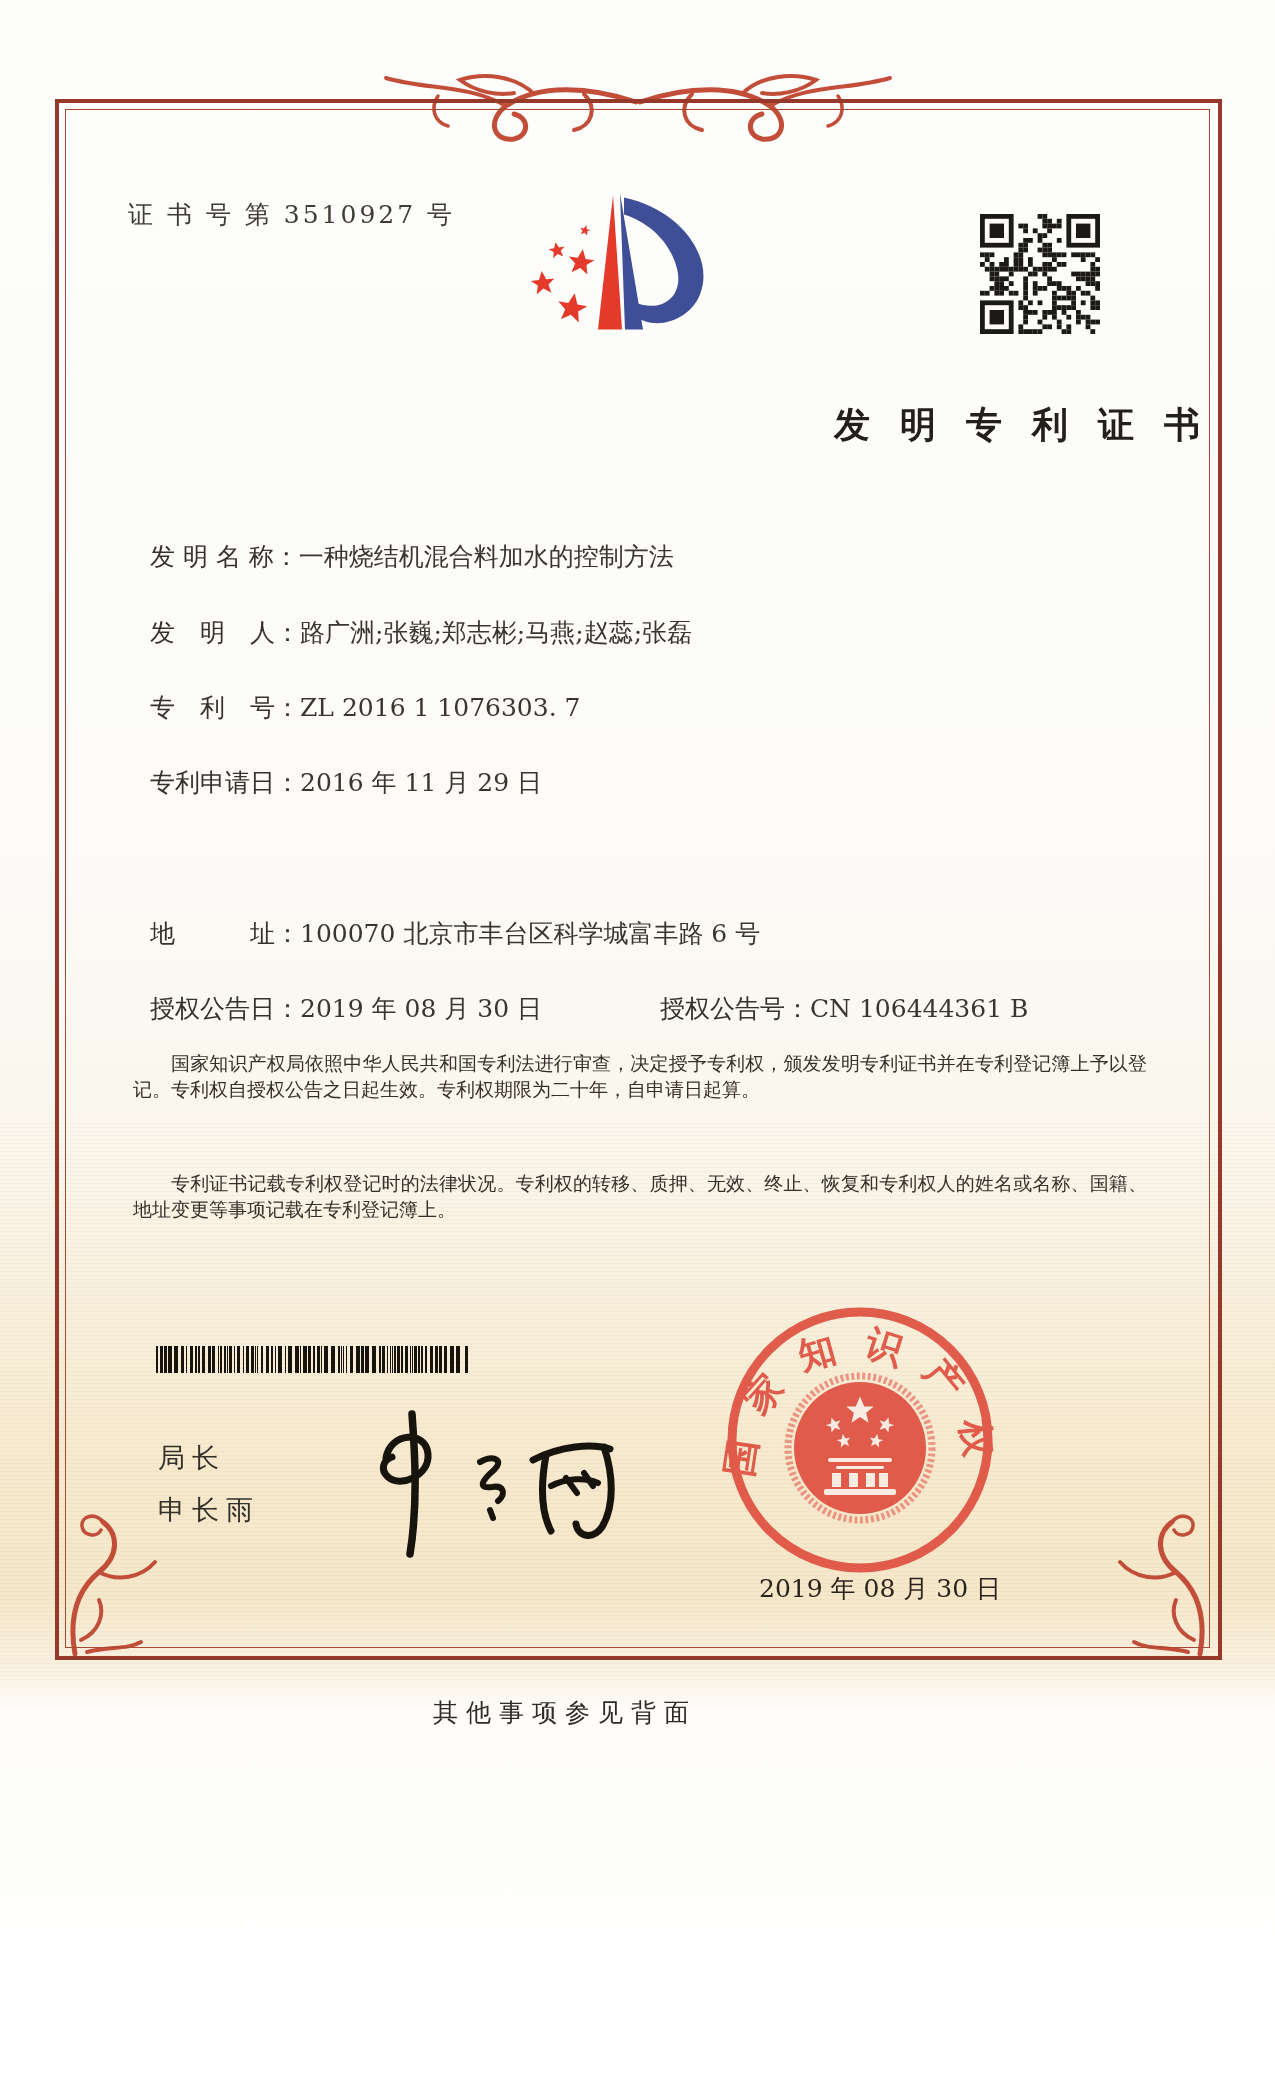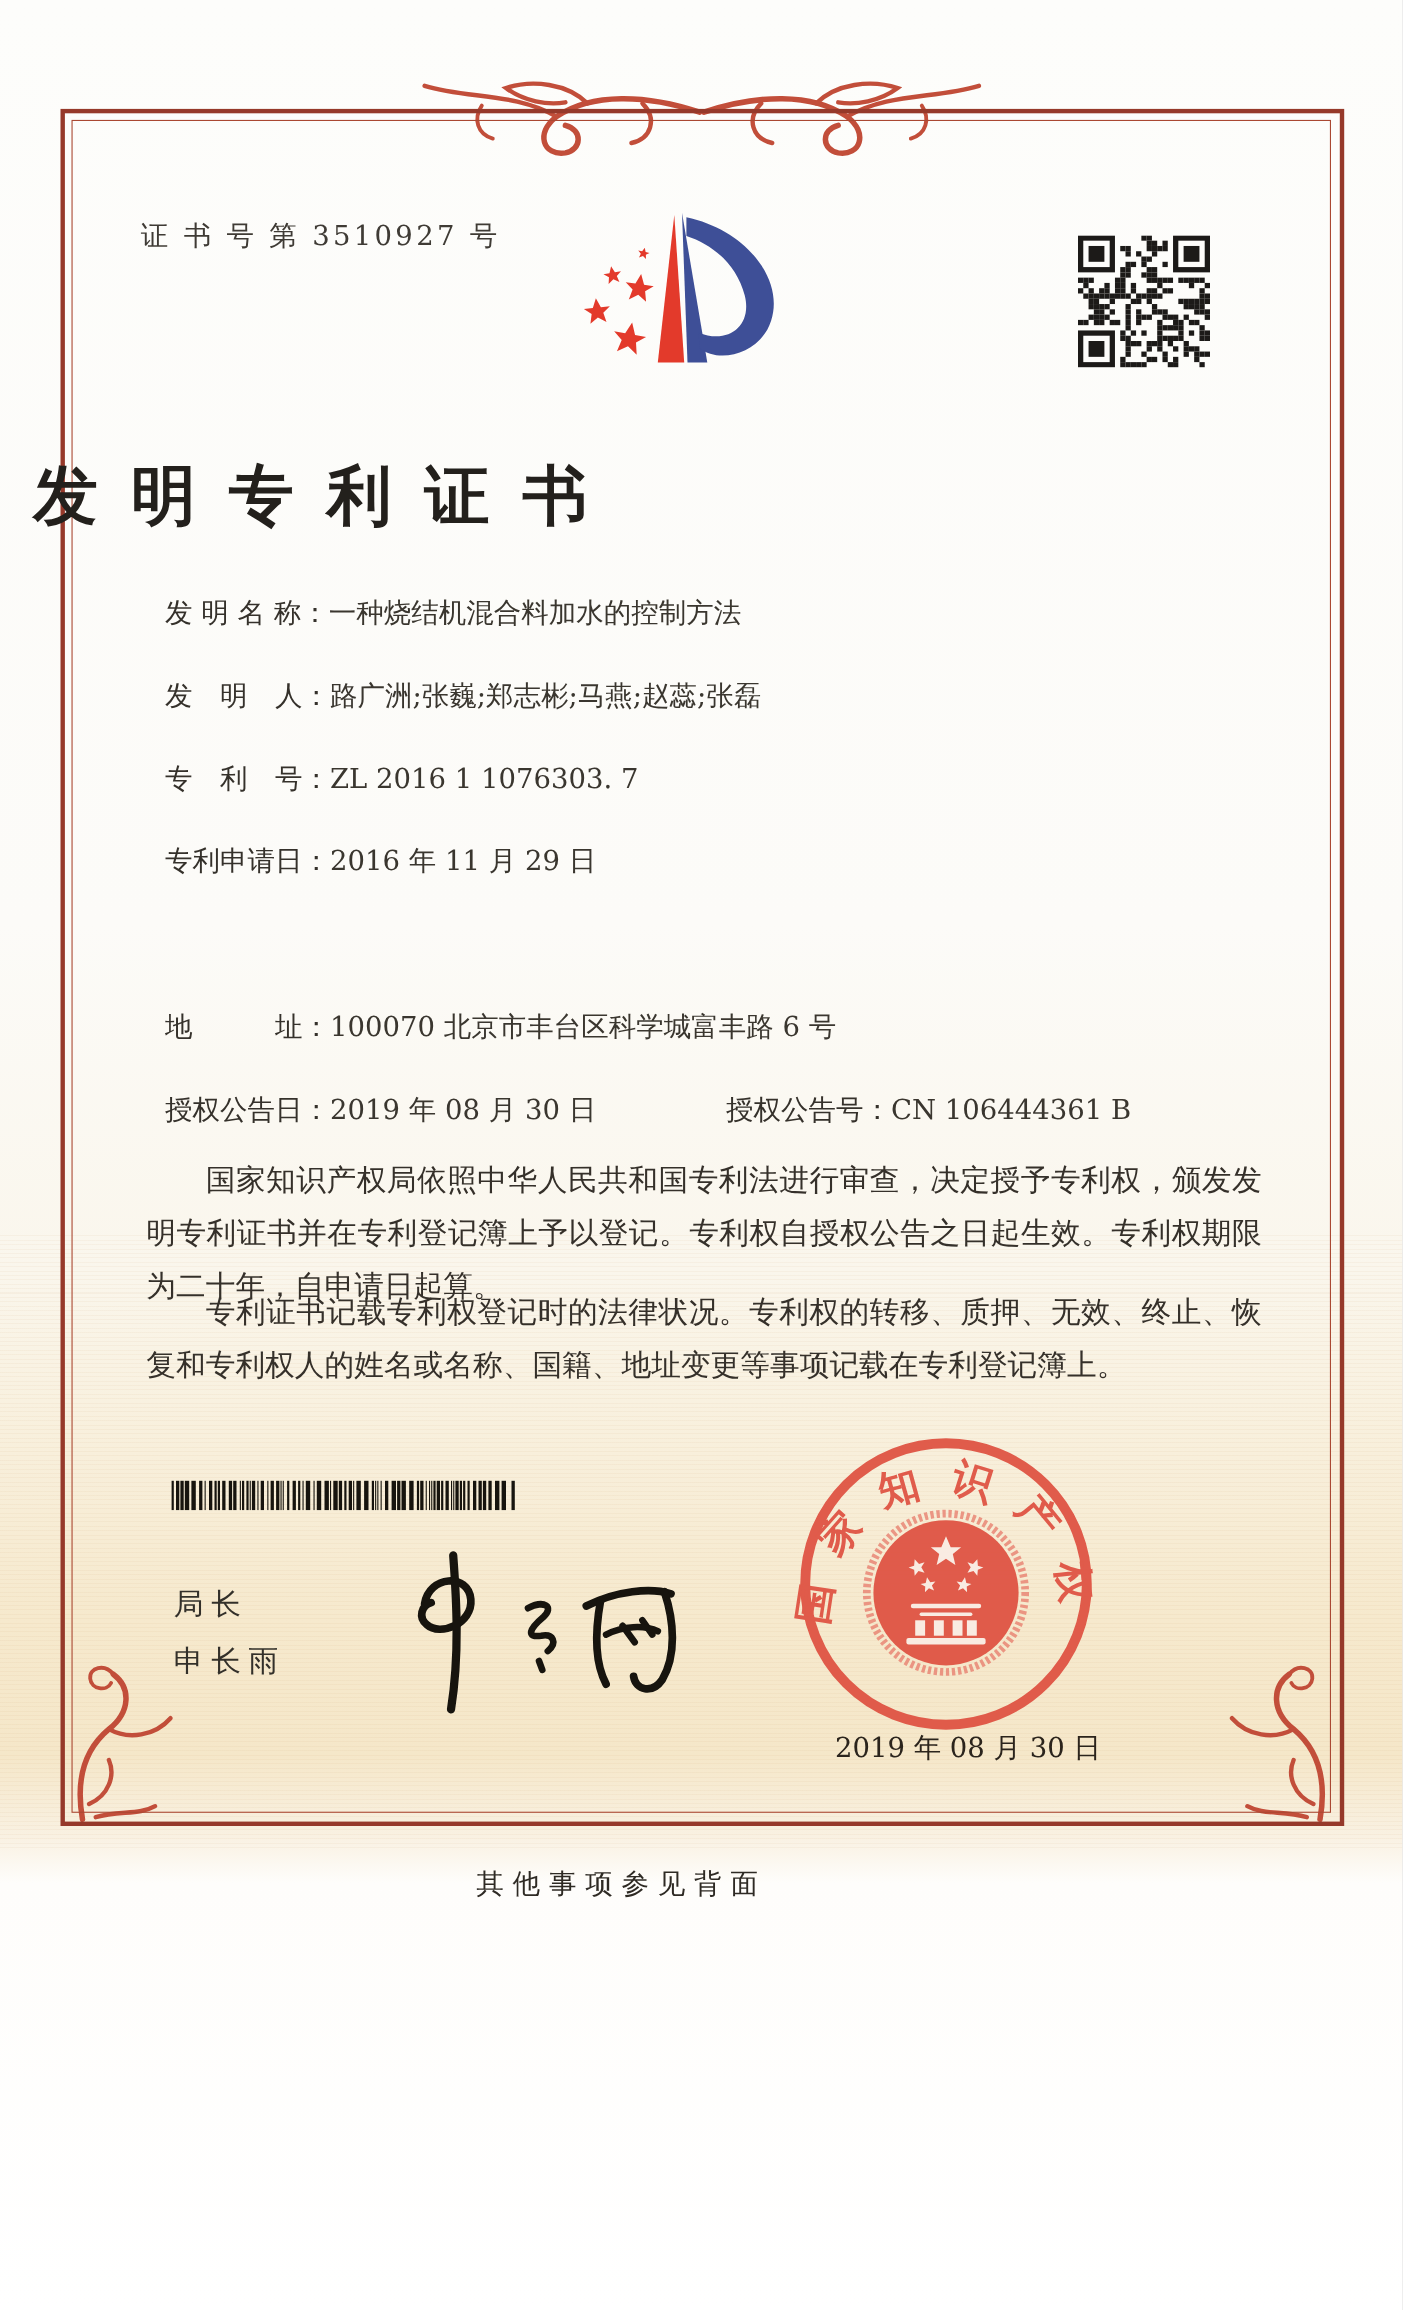--- a/index.html
+++ b/index.html
@@ -16,33 +16,33 @@
     pointer-events:none;
   }
   
   .frame-outer{position:absolute;left:55px;top:99px;width:1159px;height:1553px;border:4px solid #96392a;}
   .frame-inner{position:absolute;left:65px;top:109px;width:1143px;height:1537px;border:1px solid #aa4832;}
   
   .cert-no{position:absolute;left:128px;top:198px;font-size:25px;letter-spacing:3px;color:#3f3b35;}
   .logo{position:absolute;left:512px;top:180px;width:210px;height:168px;}
   .qr{position:absolute;left:980px;top:214px;width:120px;height:120px;}
   .title{
-    position:absolute;left:0;top:412px;width:1230px;text-align:left;
-    font-size:59px;font-weight:700;letter-spacing:30px;text-indent:30px;color:#23201c;
+    position:absolute;left:0;top:401px;width:1230px;text-align:right;
+    font-size:36px;font-weight:700;letter-spacing:30px;text-indent:30px;color:#23201c;
   }
   
   .field{position:absolute;left:150px;font-size:25px;white-space:nowrap;color:#35312b;}
   .field .label{display:inline-block;min-width:142px;color:#35312b;}
   .field .value{color:#3a362f;}
   .f-name{top:540px;} .f-inventor{top:616px;} .f-patno{top:691px;}
   .f-filing{top:766px;} .f-patentee{top:841px;} .f-address{top:917px;} .f-grant{top:992px;}
   .grant-no-label{margin-left:118px;font-family:Liberation Serif, serif;}
   
   .para{
-    position:absolute;left:133px;width:1014px;font-size:27px;line-height:48px;
+    position:absolute;left:133px;width:1014px;font-size:19px;line-height:26px;
     text-align:justify;text-indent:2em;color:#35302a;
   }
   .p1{top:1050px;} .p2{top:1170px;}
   
   .barcode{position:absolute;left:155px;top:1346px;width:315px;height:27px;}
   .director-label{position:absolute;left:158px;top:1440px;font-size:27px;letter-spacing:7px;color:#33302a;font-family:"DejaVu Sans","Liberation Sans",sans-serif;}
   .director-name{position:absolute;left:158px;top:1492px;font-size:27px;letter-spacing:7px;color:#33302a;font-family:"DejaVu Sans","Liberation Sans",sans-serif;}
   .signature{position:absolute;left:330px;top:1404px;width:300px;height:160px;}
   .seal{position:absolute;left:718px;top:1298px;width:284px;height:284px;opacity:0.93;}
   .seal-date{position:absolute;left:755px;top:1572px;width:250px;text-align:center;font-size:25px;color:#2b241c;white-space:nowrap;}

